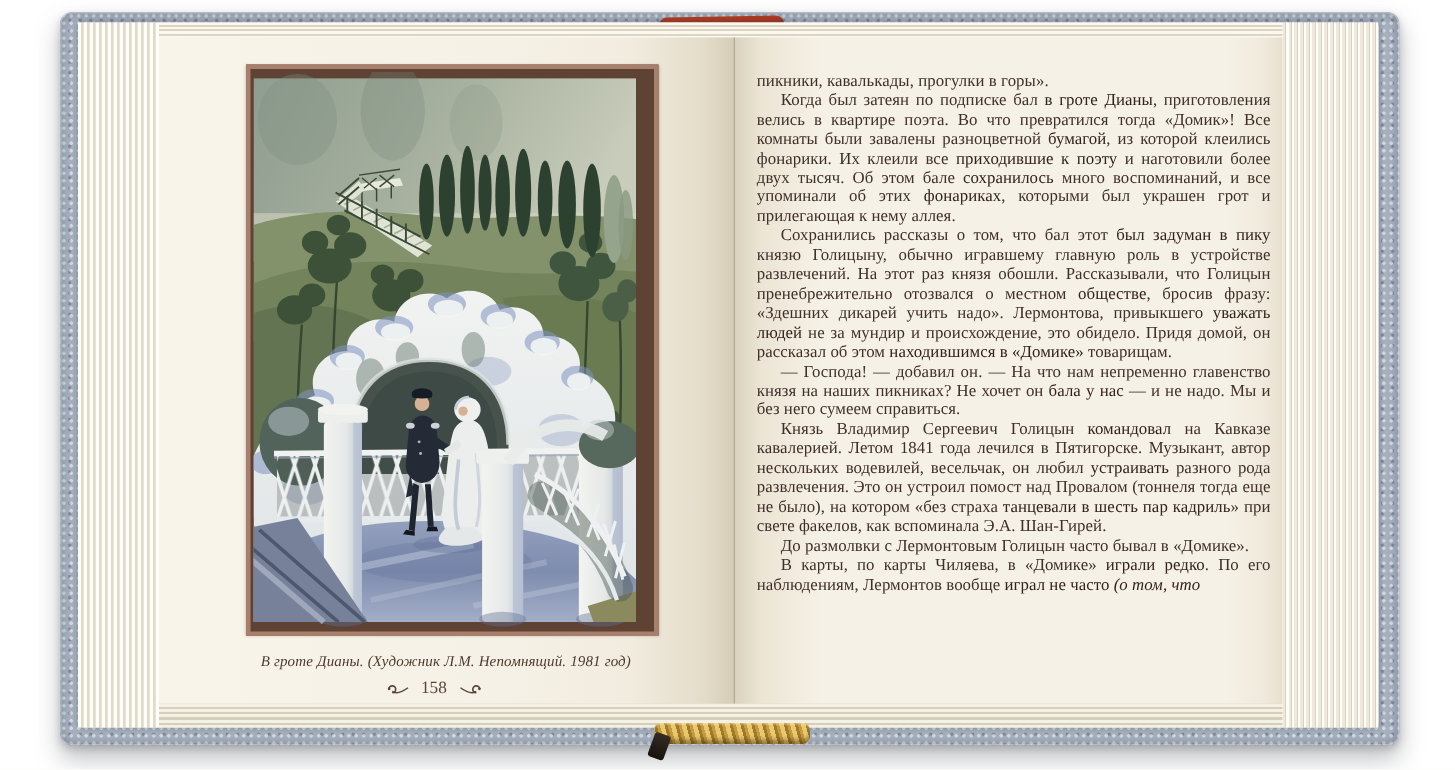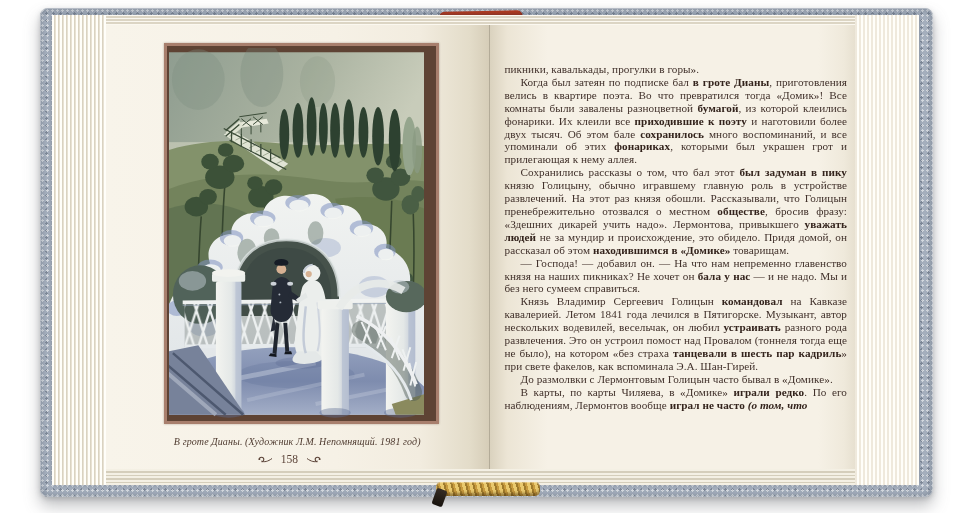--- a/index.html
+++ b/index.html
@@ -33,25 +33,25 @@
   .gutter-line{position:absolute;left:0;top:0;bottom:0;width:1px;background:#b3ab98;}
   
   .illustration-frame{width:265px;margin:18px auto 0 58px;border:3px solid #a87f6d;background:#5e4334;padding:2px;
         box-shadow:0 0 2px rgba(90,60,40,.4);}
   .illustration-frame svg{display:block;}
   .caption{margin-top:12px;text-align:center;font-style:italic;font-size:10px;color:#4e3a2f;letter-spacing:.1px;}
   .folio{position:absolute;bottom:4px;left:0;right:16px;text-align:center;font-size:11.5px;color:#5c4439;
          display:flex;align-items:center;justify-content:center;gap:7px;}
   .folio svg{display:block;}
   
-  .text-block{padding:38px 8px 0 16px;font-size:11.2px;line-height:12.9px;color:#40302a;
+  .text-block{padding:23px 8px 0 16px;font-size:11.2px;line-height:12.9px;color:#40302a;
         text-align:justify;letter-spacing:.05px;}
   .text-block p{margin:0;text-indent:16px;}
   .text-block p.no-indent{text-indent:0;}
-  .b{font-weight:bold;color:#33231c;}
+  .b{font-weight:normal;color:#33231c;}
   .i{font-style:italic;}
   
   .ribbon-top{position:absolute;left:399px;top:3px;width:84px;height:13px;border-radius:7px/8px;
         background:linear-gradient(180deg,#b43d22 0%,#972915 55%,#6f1c0e 100%);
         transform:rotate(-1deg);box-shadow:inset 0 -2px 3px rgba(40,5,0,.45);}
   .endband{position:absolute;left:396px;top:474px;width:104px;height:14px;border-radius:5px;
         background:repeating-linear-gradient(75deg,#e9c96e 0 3px,#9f7a2b 3px 5px,#c79a3e 5px 7px);
         box-shadow:inset 0 -3px 3px rgba(60,40,10,.45), inset 0 1px 1px rgba(255,240,200,.5);}
   .ribbon-tail{position:absolute;left:394px;top:481px;width:11px;height:17px;border-radius:2px;
         background:linear-gradient(180deg,#352c24,#17120d);transform:rotate(20deg);}

